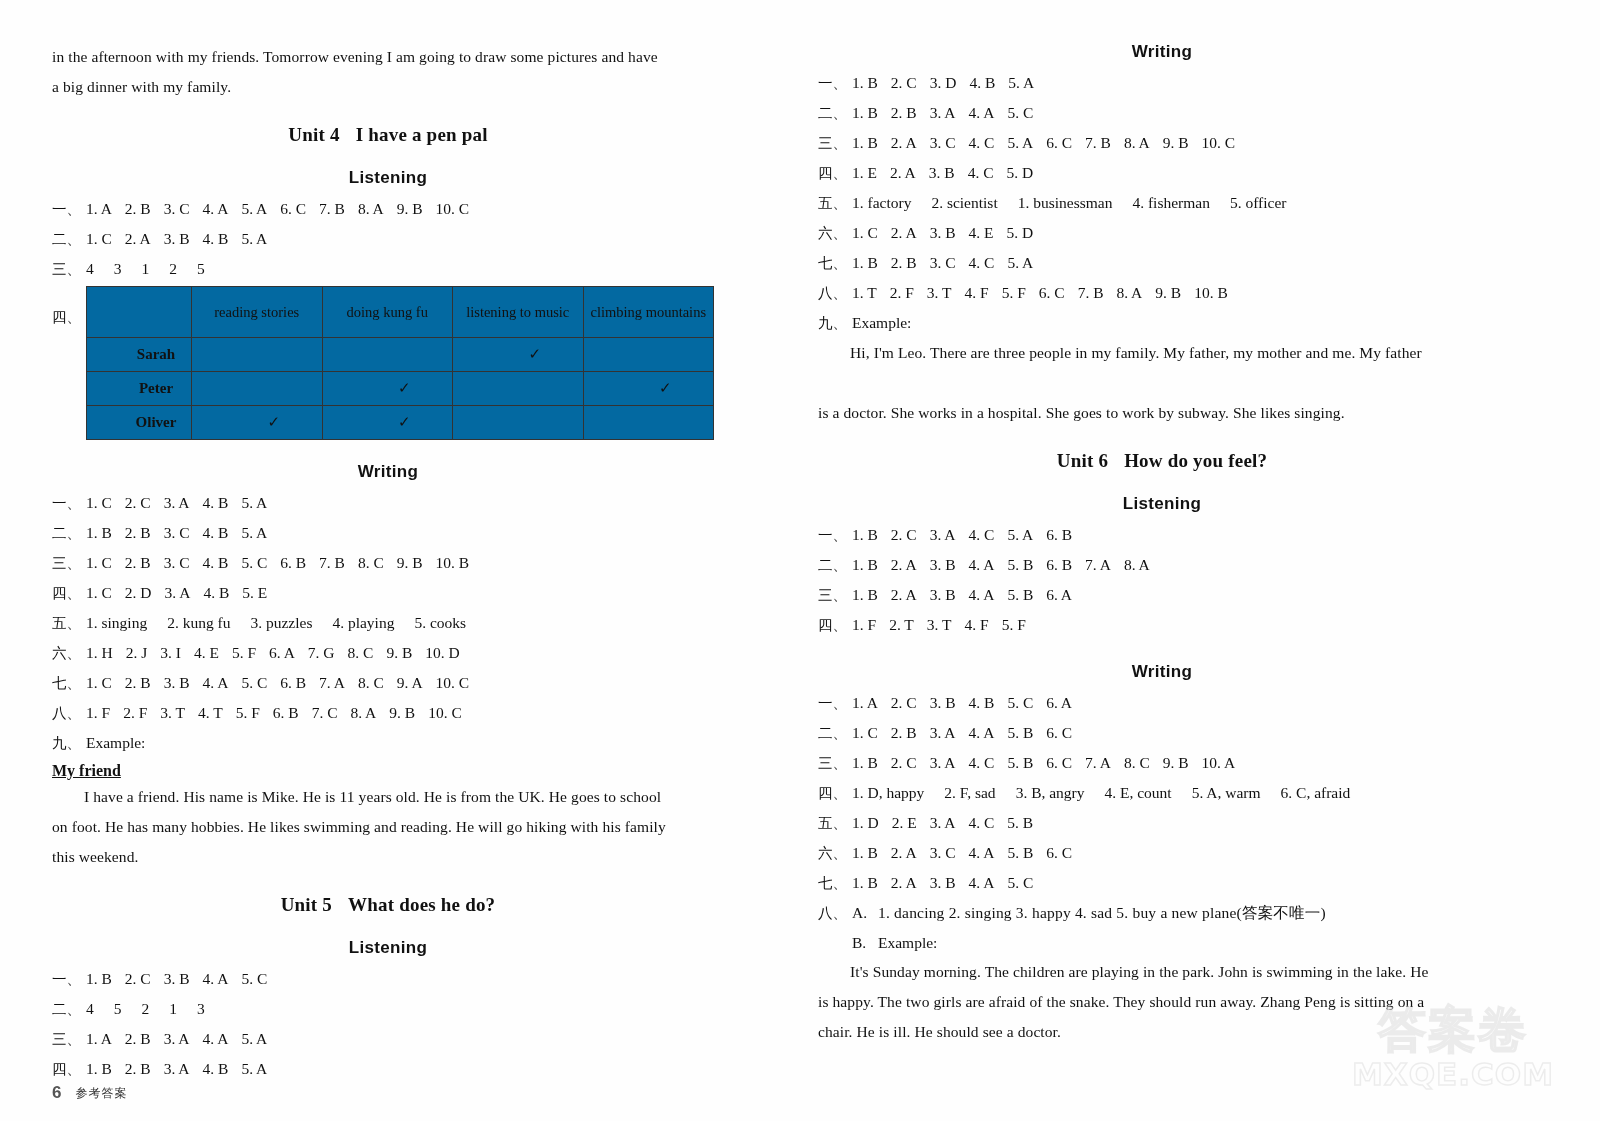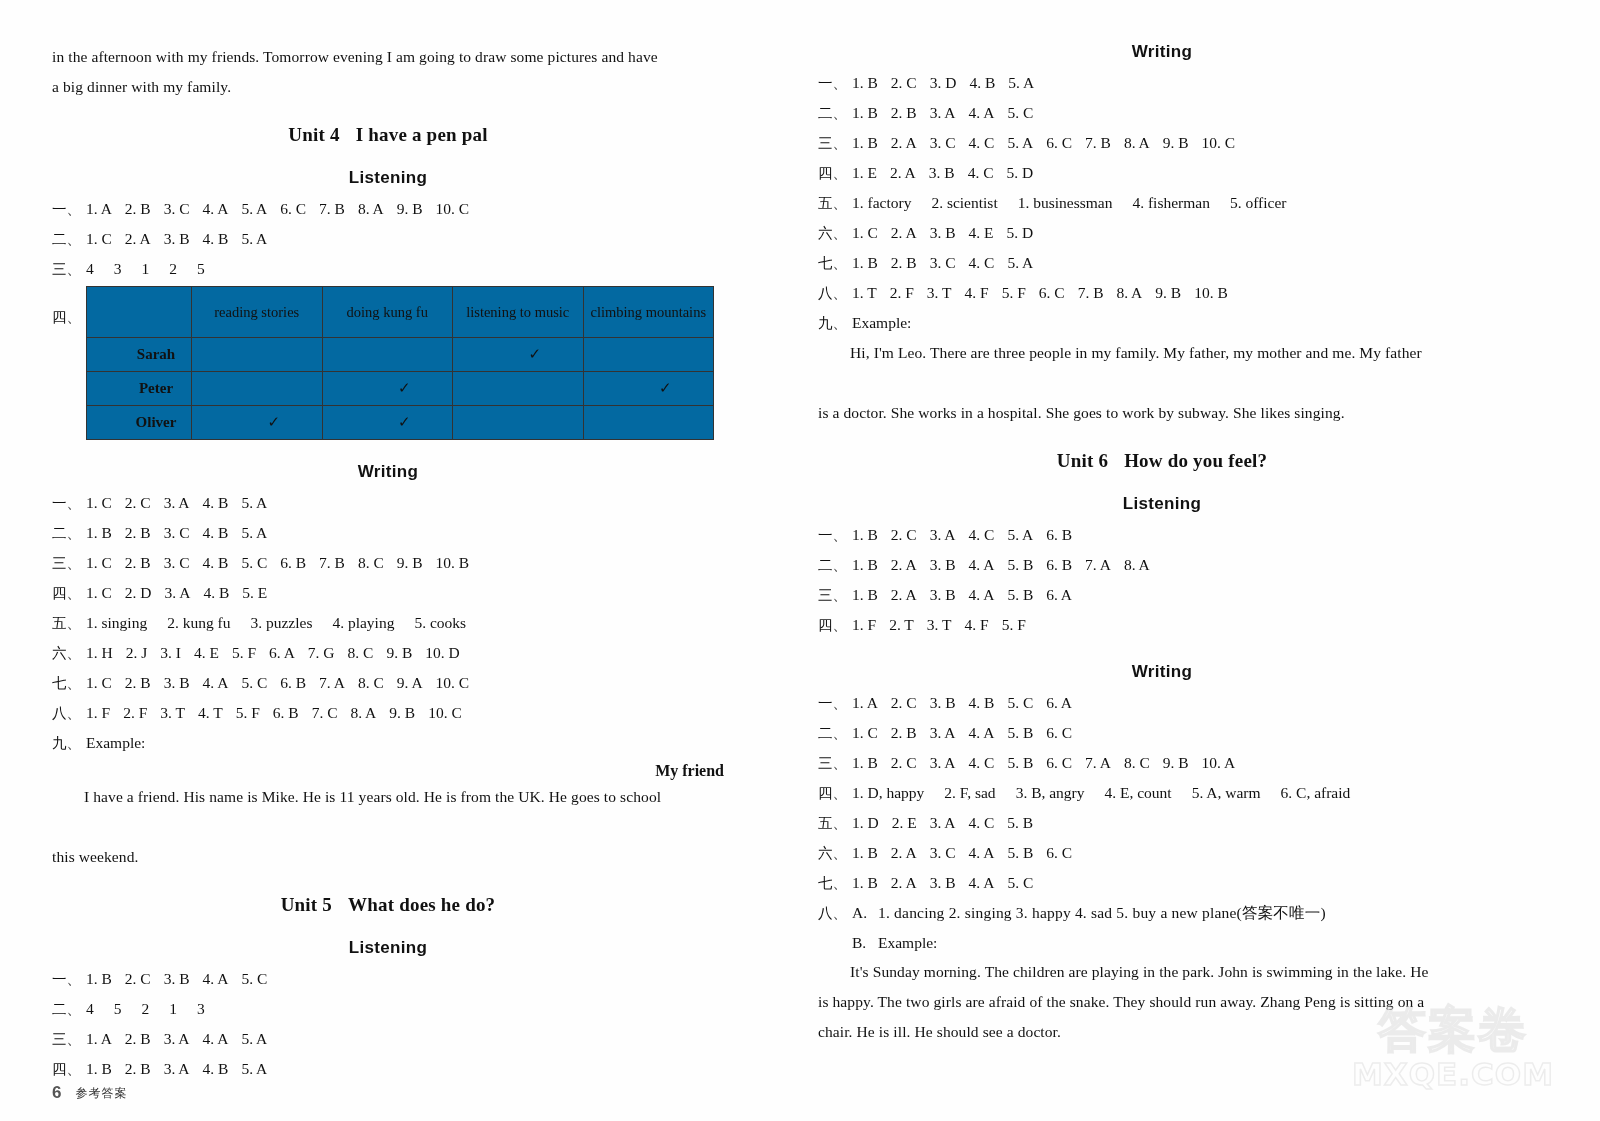--- a/index.html
+++ b/index.html
@@ -46,24 +46,25 @@
   .unit-heading .unit-no { margin-right: 16px; }
   .section-heading {
     text-align: center;
     font-family: "Liberation Sans", "DejaVu Sans", sans-serif;
     font-weight: bold;
     font-size: 17px;
     margin: 22px 0 6px 0;
     letter-spacing: .3px;
   }
   .doc-title {
-    text-align: right;
+    text-align: left;
     font-weight: bold;
     font-size: 16px;
     margin: 4px 0 2px 0;
+    text-decoration: underline;
   }
 
   
   .para {
     font-size: 15.5px;
     line-height: 30px;
     text-align: justify;
     margin: 0;
     letter-spacing: .1px;
   }
@@ -376,21 +377,21 @@
         </div>
         <div class="ans-row">
           <span class="ans-label">九、</span>
           <span>Example:</span>
         </div>
       </div>
 
       <div class="doc-title">My friend</div>
       <p class="para indent">
         <span>I have a friend. His name is Mike. He is 11 years old. He is from the UK. He goes to school</span><br>
-        <br>
+        <span class="cont">on foot. He has many hobbies. He likes swimming and reading. He will go hiking with his family</span><br>
         <span class="cont">this weekend.</span>
       </p>
 
       <div class="unit-heading">
         <span class="unit-no">Unit 5</span><span>What does he do?</span>
       </div>
       <div class="section-heading">Listening</div>
 
       <div>
         <div class="ans-row">

